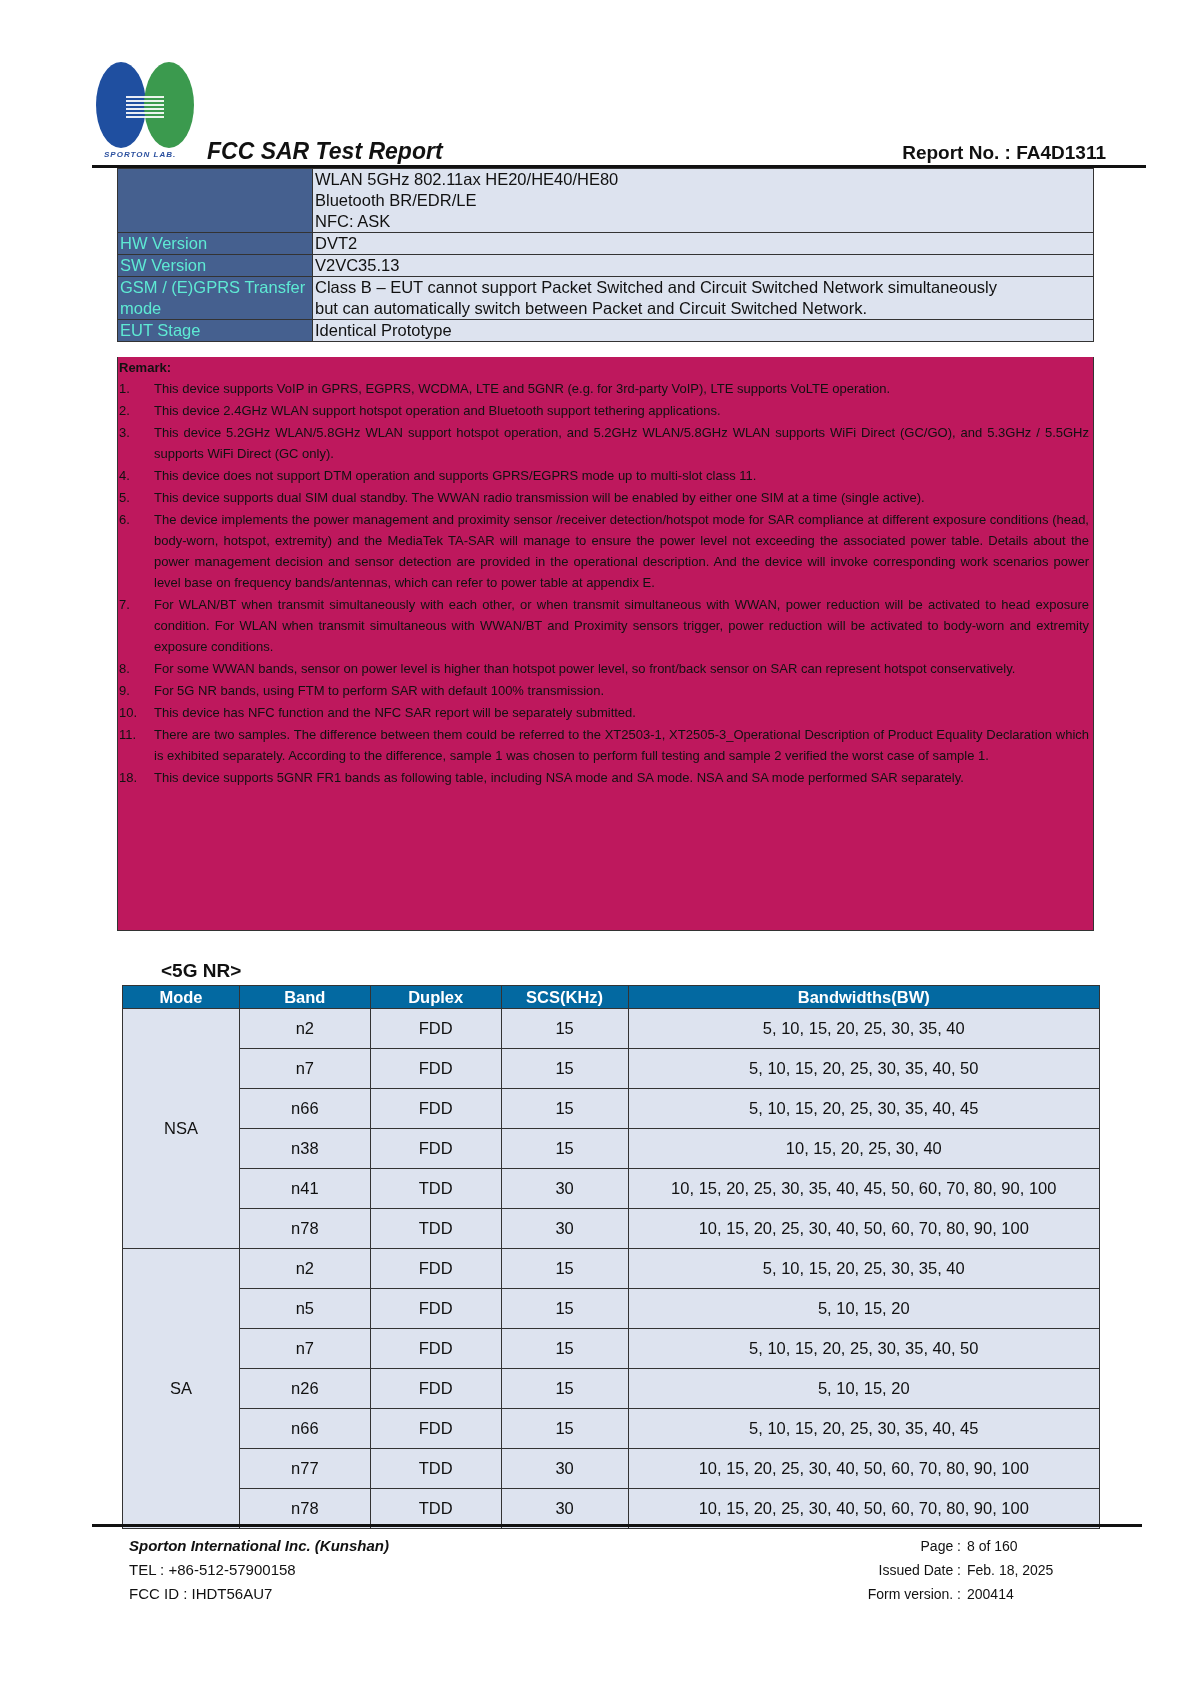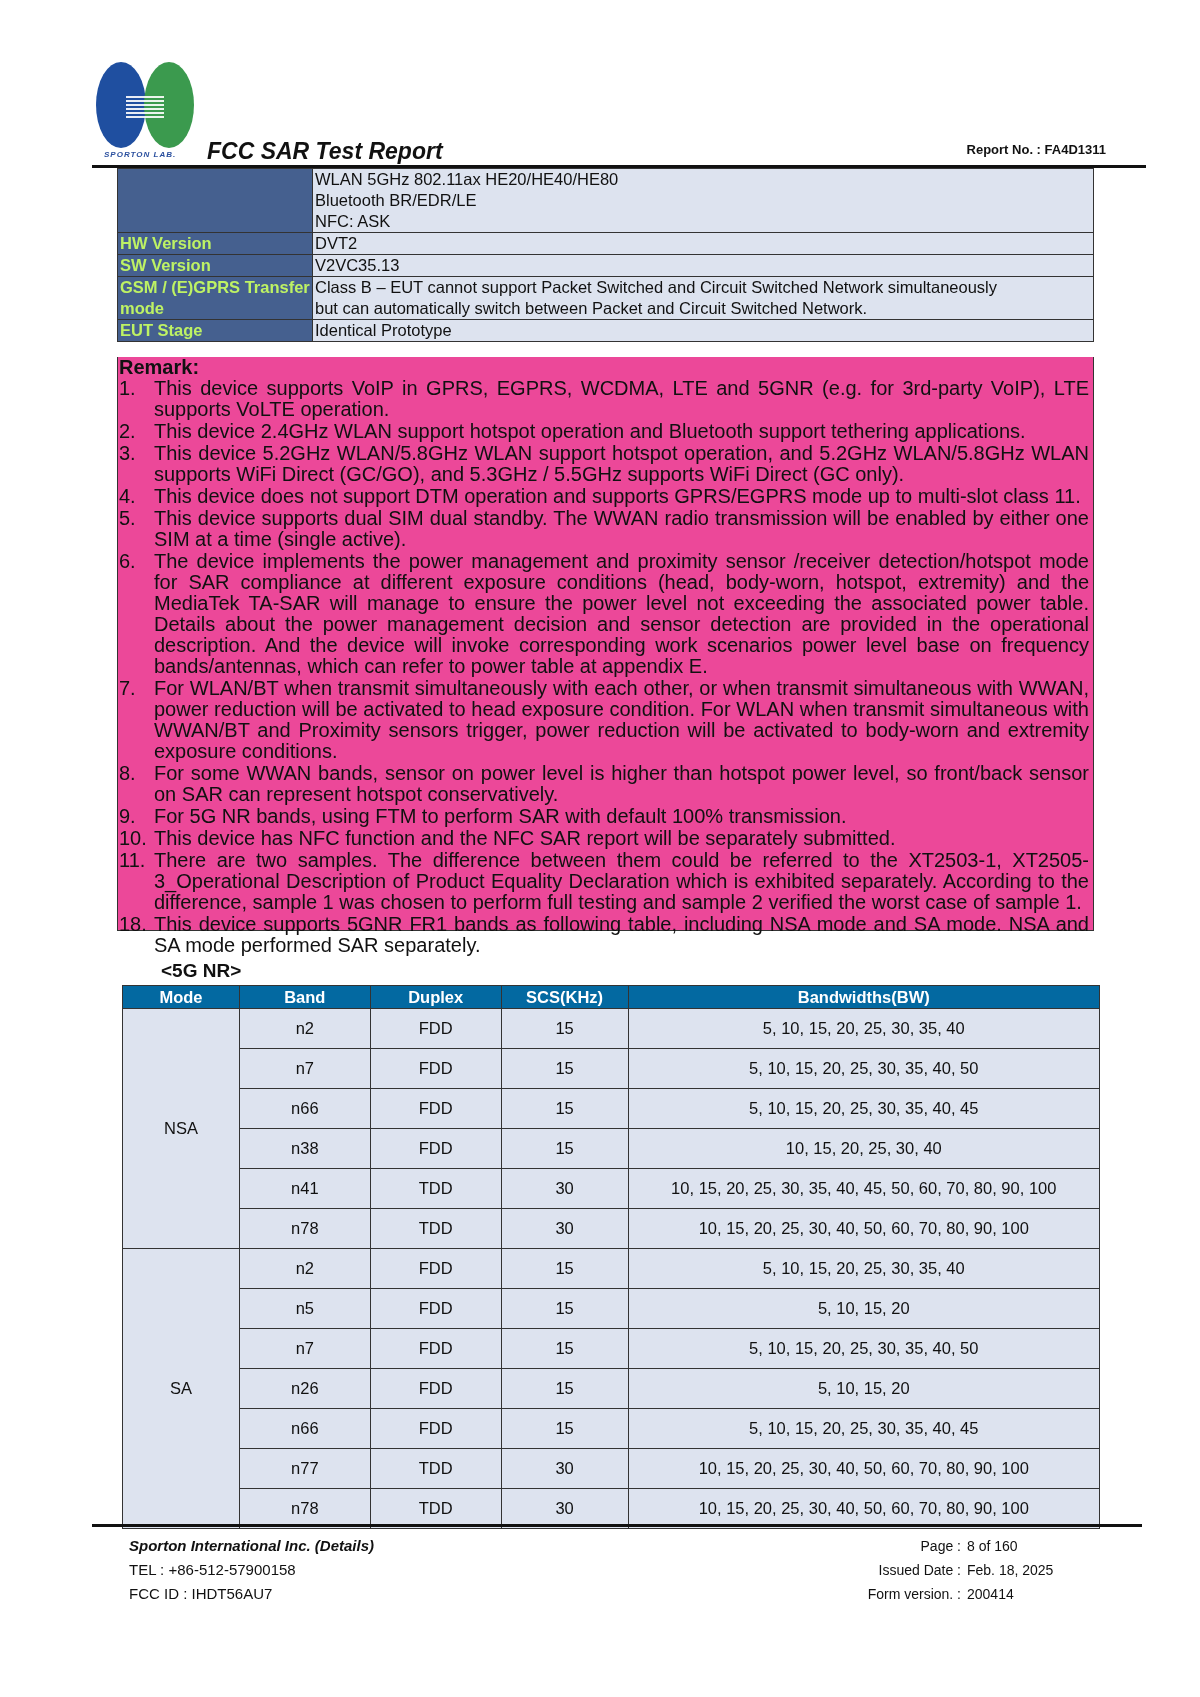--- a/index.html
+++ b/index.html
@@ -4,29 +4,29 @@
 <style>
   html, body { margin:0; padding:0; background:#ffffff; }
   body { width:1200px; height:1697px; position:relative; font-family:"Liberation Sans", sans-serif; color:#111; overflow:hidden; }
   .logo { position:absolute; left:96px; top:62px; width:104px; height:100px; }
   .logo-blue { position:absolute; left:0; top:0; width:50px; height:86px; border-radius:50%; background:#1f4fa0; }
   .logo-green { position:absolute; left:48px; top:0; width:50px; height:86px; border-radius:50%; background:#3b9a4e; }
   .logo-stripes { position:absolute; left:30px; top:34px; width:38px; height:22px;
     background:repeating-linear-gradient(to bottom,#ffffff 0 2px,transparent 2px 4px); opacity:.9; }
   .logo-text { position:absolute; left:8px; top:88px; font-size:8px; font-weight:bold; font-style:italic; color:#2a4f9e; letter-spacing:1px; white-space:nowrap; }
   .hdr-title { position:absolute; left:207px; top:138px; font-size:23px; font-weight:bold; font-style:italic; }
-  .hdr-report { position:absolute; right:94px; top:142px; font-size:13px; font-weight:bold; }
+  .hdr-report { position:absolute; right:94px; top:142px; font-size:19px; font-weight:bold; }
   .hdr-line { position:absolute; left:92px; top:165px; width:1054px; height:3px; background:#111; }
 
   table { border-collapse:collapse; }
   .info { position:absolute; left:117px; top:168px; width:977px; font-size:16.5px; }
   .info td { border:1px solid #333; padding:0 2px; vertical-align:top; line-height:21px; }
-  .info td.lbl { background:#45608f; color:#bef264; font-weight:bold; width:190px; }
+  .info td.lbl { background:#45608f; color:#5eead4; font-weight:normal; width:190px; }
   .info td.val { background:#dde3ef; }
-  .remark { position:absolute; left:117px; top:357px; width:975px; height:573px; background:#ec4899; border:1px solid #333; border-top:none; font-size:20px; line-height:21px; }
+  .remark { position:absolute; left:117px; top:357px; width:975px; height:573px; background:#be185d; border:1px solid #333; border-top:none; font-size:13px; line-height:21px; }
   .remark-title { font-weight:bold; padding-left:1px; }
   .remark ol { list-style:none; margin:0; padding:0; }
   .remark li { position:relative; padding-left:36px; padding-right:4px; text-align:justify; margin-bottom:1px; }
   .remark li .num { position:absolute; left:1px; top:0; }
 
   .nr-title { position:absolute; left:128px; top:960px; font-size:19px; font-weight:bold;margin-left:33px; }
   .nr { position:absolute; left:122px; top:985px; width:978px; font-size:16.5px; text-align:center; }
   .nr th { background:#0369a1; color:#fff; font-weight:bold; border:1px solid #333; height:22px; padding:0; }
   .nr td { background:#dde3ef; border:1px solid #333; height:23px; padding:8px; }
 
@@ -203,21 +203,21 @@
         <td>n78</td>
         <td>TDD</td>
         <td>30</td>
         <td>10, 15, 20, 25, 30, 40, 50, 60, 70, 80, 90, 100</td>
       </tr>
     </tbody>
 </table>
 
 <div class="ftr-line"></div>
 <div class="ftr-left">
-  <div class="co">Sporton International Inc. (Details)</div>
+  <div class="co">Sporton International Inc. (Kunshan)</div>
   <div>TEL : +86-512-57900158</div>
   <div>FCC ID : IHDT56AU7</div>
 </div>
 <div class="ftr-right">
   <div class="row">
       <span class="k">Page :</span>
       <span>8 of 160</span>
     </div>
   <div class="row">
       <span class="k">Issued  Date :</span>

